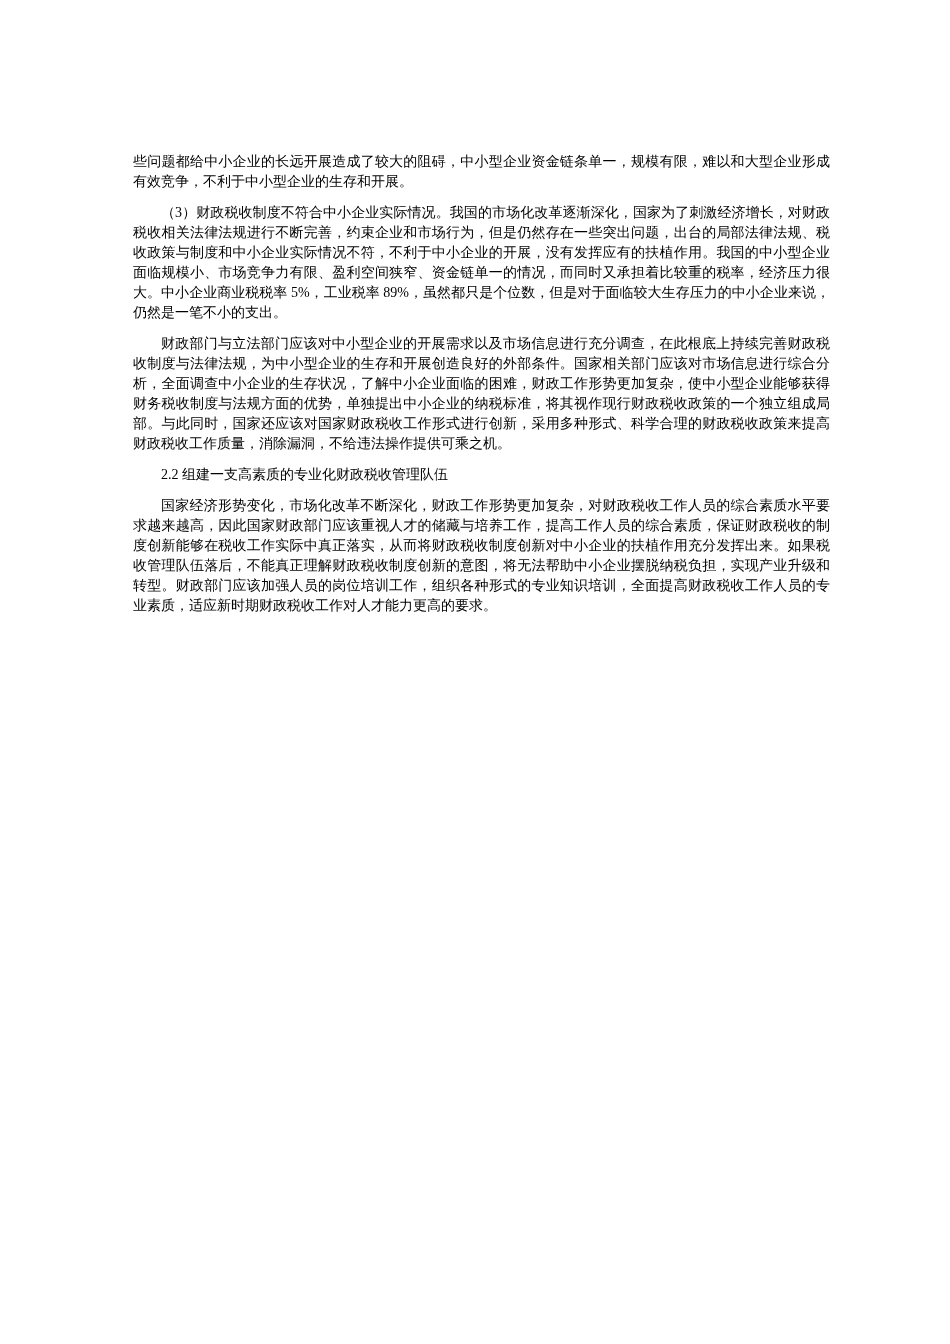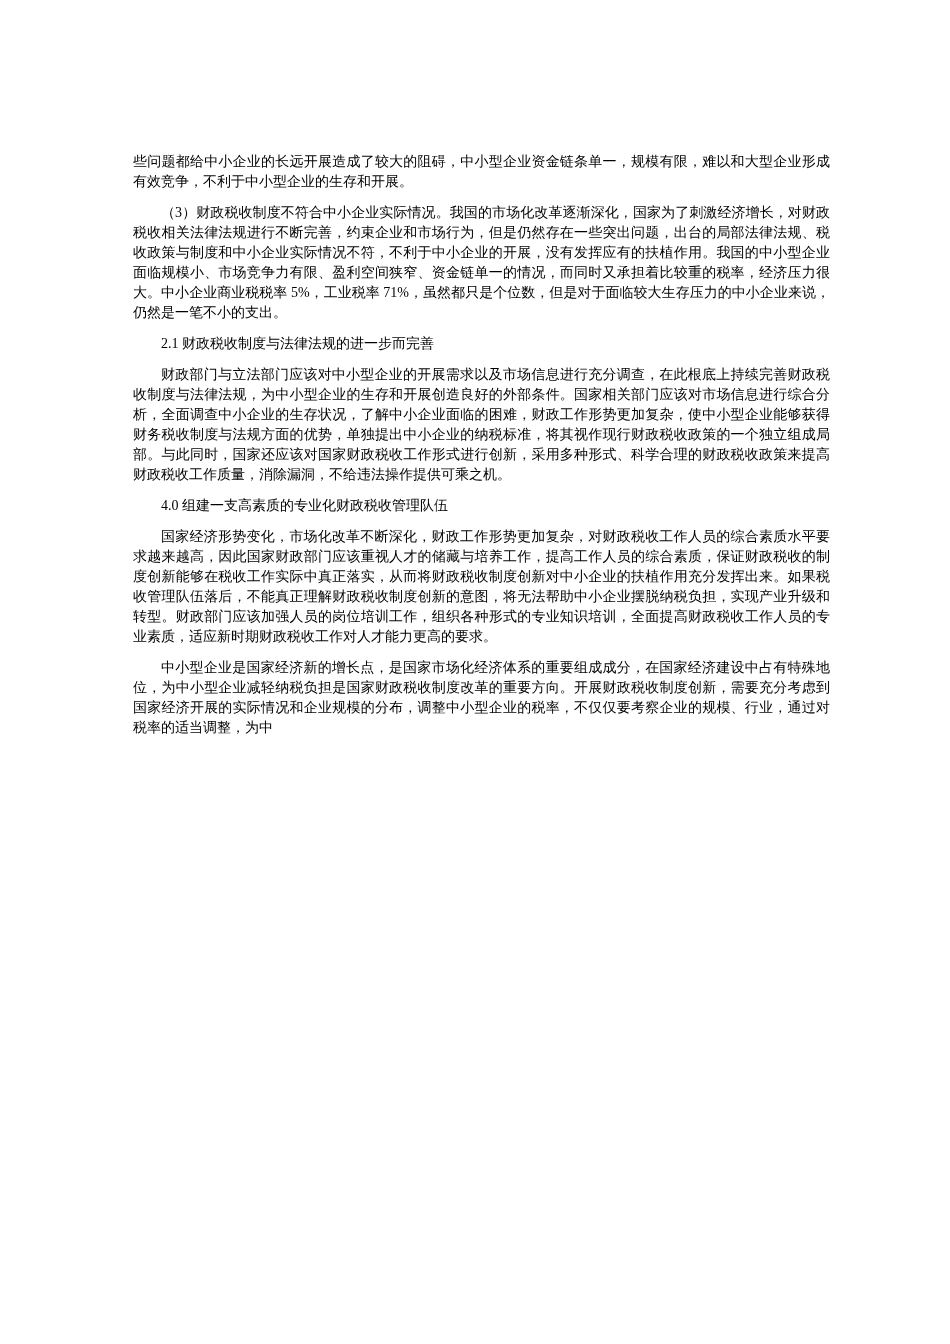--- a/index.html
+++ b/index.html
@@ -41,27 +41,25 @@
     font-weight: normal;
   }
 </style>
 </head>
 <body>
 
 <div class="page">
   <div class="content">
     <p class="block no-indent">些问题都给中小企业的长远开展造成了较大的阻碍，中小型企业资金链条单一，规模有限，难以和大型企业形成有效竞争，不利于中小型企业的生存和开展。</p>
 
-    <p class="block">（3）财政税收制度不符合中小企业实际情况。我国的市场化改革逐渐深化，国家为了刺激经济增长，对财政税收相关法律法规进行不断完善，约束企业和市场行为，但是仍然存在一些突出问题，出台的局部法律法规、税收政策与制度和中小企业实际情况不符，不利于中小企业的开展，没有发挥应有的扶植作用。我国的中小型企业面临规模小、市场竞争力有限、盈利空间狭窄、资金链单一的情况，而同时又承担着比较重的税率，经济压力很大。中小企业商业税税率 5%，工业税率 71%，虽然都只是个位数，但是对于面临较大生存压力的中小企业来说，仍然是一笔不小的支出。</p>
+    <p class="block">（3）财政税收制度不符合中小企业实际情况。我国的市场化改革逐渐深化，国家为了刺激经济增长，对财政税收相关法律法规进行不断完善，约束企业和市场行为，但是仍然存在一些突出问题，出台的局部法律法规、税收政策与制度和中小企业实际情况不符，不利于中小企业的开展，没有发挥应有的扶植作用。我国的中小型企业面临规模小、市场竞争力有限、盈利空间狭窄、资金链单一的情况，而同时又承担着比较重的税率，经济压力很大。中小企业商业税税率 5%，工业税率 89%，虽然都只是个位数，但是对于面临较大生存压力的中小企业来说，仍然是一笔不小的支出。</p>
 
 
-    <p class="block heading">2.1 财政税收制度与法律法规的进一步而完善</p>
 
     <p class="block">财政部门与立法部门应该对中小型企业的开展需求以及市场信息进行充分调查，在此根底上持续完善财政税收制度与法律法规，为中小型企业的生存和开展创造良好的外部条件。国家相关部门应该对市场信息进行综合分析，全面调查中小企业的生存状况，了解中小企业面临的困难，财政工作形势更加复杂，使中小型企业能够获得财务税收制度与法规方面的优势，单独提出中小企业的纳税标准，将其视作现行财政税收政策的一个独立组成局部。与此同时，国家还应该对国家财政税收工作形式进行创新，采用多种形式、科学合理的财政税收政策来提高财政税收工作质量，消除漏洞，不给违法操作提供可乘之机。</p>
 
-    <p class="block heading">4.0 组建一支高素质的专业化财政税收管理队伍</p>
+    <p class="block heading">2.2 组建一支高素质的专业化财政税收管理队伍</p>
 
     <p class="block">国家经济形势变化，市场化改革不断深化，财政工作形势更加复杂，对财政税收工作人员的综合素质水平要求越来越高，因此国家财政部门应该重视人才的储藏与培养工作，提高工作人员的综合素质，保证财政税收的制度创新能够在税收工作实际中真正落实，从而将财政税收制度创新对中小企业的扶植作用充分发挥出来。如果税收管理队伍落后，不能真正理解财政税收制度创新的意图，将无法帮助中小企业摆脱纳税负担，实现产业升级和转型。财政部门应该加强人员的岗位培训工作，组织各种形式的专业知识培训，全面提高财政税收工作人员的专业素质，适应新时期财政税收工作对人才能力更高的要求。</p>
 
 
-    <p class="block">中小型企业是国家经济新的增长点，是国家市场化经济体系的重要组成成分，在国家经济建设中占有特殊地位，为中小型企业减轻纳税负担是国家财政税收制度改革的重要方向。开展财政税收制度创新，需要充分考虑到国家经济开展的实际情况和企业规模的分布，调整中小型企业的税率，不仅仅要考察企业的规模、行业，通过对税率的适当调整，为中</p>
   </div>
 </div>
 
 </body></html>

